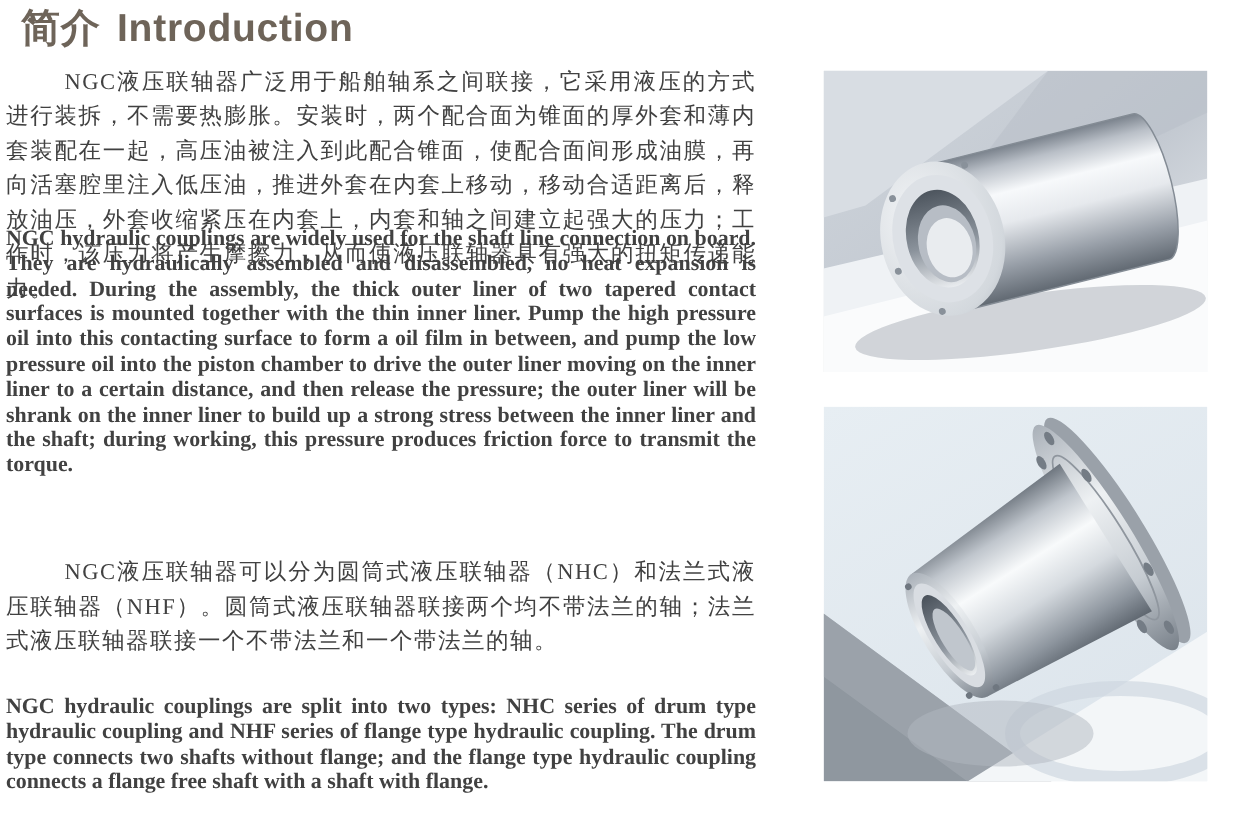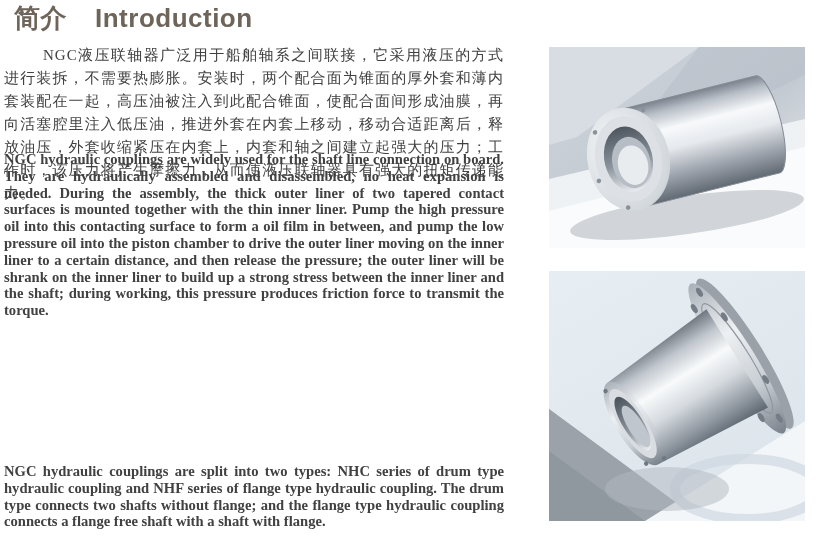--- a/index.html
+++ b/index.html
@@ -12,21 +12,21 @@
   .page { position: absolute; inset: 0; background: #ffffff; }
 
   .section-heading {
     position: absolute; left: 14px;
     font-family: "Liberation Sans", "DejaVu Sans", sans-serif;
     font-weight: bold; font-size: 26px; line-height: 32px;
     color: var(--heading-color, #6e6459);
     letter-spacing: 0.5px;
     white-space: nowrap;
   }
-  .section-heading .zh { margin-right: 28px; }
+  .section-heading .zh { margin-right: 11px; }
   #heading-intro { top: 2px; }
   #heading-type  { top: 328px; }
 
   .para {
     position: absolute; left: 4px; width: 500px;
     text-align: justify;
     color: var(--body-color, #414141);
   }
   .para.zh {
     font-family: "Liberation Serif", "DejaVu Serif", serif;
@@ -58,20 +58,21 @@
 
   <h1 class="section-heading" id="heading-intro">
     <span class="zh">简介</span><span class="en">Introduction</span>
   </h1>
 
   <p class="para zh" id="intro-zh">NGC液压联轴器广泛用于船舶轴系之间联接，它采用液压的方式进行装拆，不需要热膨胀。安装时，两个配合面为锥面的厚外套和薄内套装配在一起，高压油被注入到此配合锥面，使配合面间形成油膜，再向活塞腔里注入低压油，推进外套在内套上移动，移动合适距离后，释放油压，外套收缩紧压在内套上，内套和轴之间建立起强大的压力；工作时，该压力将产生摩擦力，从而使液压联轴器具有强大的扭矩传递能力。</p>
 
   <p class="para en" id="intro-en">NGC hydraulic couplings are widely used for the shaft line connection on board. They are hydraulically assembled and disassembled, no heat expansion is needed. During the assembly, the thick outer liner of two tapered contact surfaces is mounted together with the thin inner liner. Pump the high pressure oil into this contacting surface to form a oil film in between, and pump the low pressure oil into the piston chamber to drive the outer liner moving on the inner liner to a certain distance, and then release the pressure; the outer liner will be shrank on the inner liner to build up a strong stress between the inner liner and the shaft; during working, this pressure produces friction force to transmit the torque.</p>
 
 
+  <p class="para zh" id="type-zh">NGC液压联轴器可以分为圆筒式液压联轴器（NHC）和法兰式液压联轴器（NHF）。圆筒式液压联轴器联接两个均不带法兰的轴；法兰式液压联轴器联接一个不带法兰和一个带法兰的轴。</p>
 
   <p class="para en" id="type-en">NGC hydraulic couplings are split into two types: NHC series of drum type hydraulic coupling and NHF series of flange type hydraulic coupling. The drum type connects two shafts without flange; and the flange type hydraulic coupling connects a flange free shaft with a shaft with flange.</p>
 
   <figure class="photo" id="photo-drum">
     <svg viewBox="0 0 256 201" width="256" height="201">
       <defs>
         <linearGradient id="tbg" x1="0" y1="0" x2="1" y2="1">
           <stop offset="0" stop-color="#ced4db"></stop>
           <stop offset="0.55" stop-color="#c3c9d1"></stop>
           <stop offset="1" stop-color="#eef1f4"></stop>

